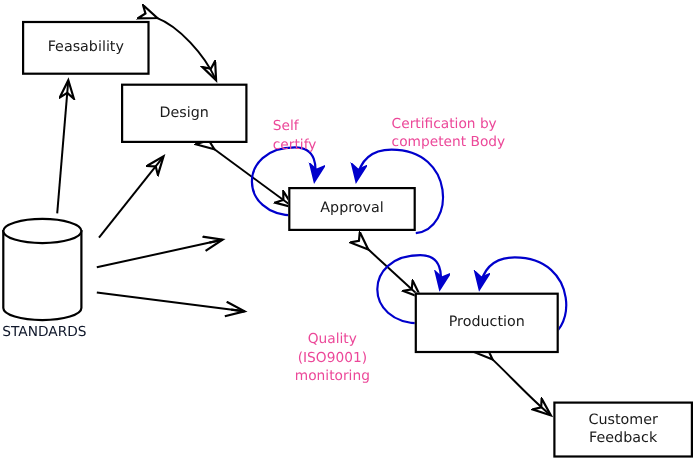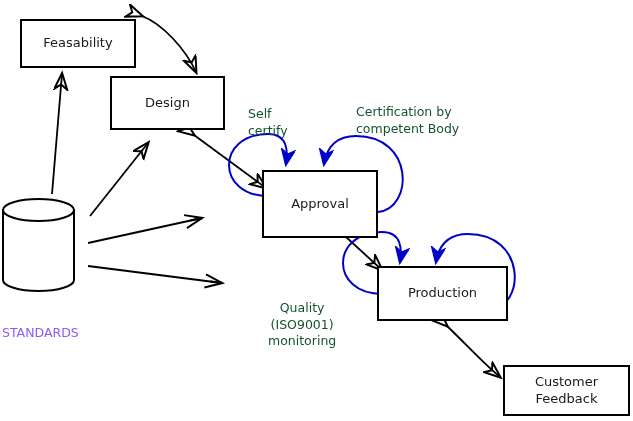--- a/index.html
+++ b/index.html
@@ -35,33 +35,32 @@
     line-height: 1.25;
     box-sizing: border-box;
     z-index: 3;
   }
   .node-label {
     display: block;
     white-space: pre-line;
   }
   .annotation {
     position: absolute;
-    color: #14532d;
+    color: #ec4899;
     font-size: 12.5px;
     line-height: 1.32;
     white-space: pre-line;
     z-index: 4;
   }
   .store-label {
     position: absolute;
     font-size: 12.5px;
-    color: #8b5cf6;
+    color: #0f172a;
     z-index: 4;
     white-space: nowrap;
-    margin-top: 32px;
   }
 </style>
 </head>
 <body>
 
 <div id="diagram-canvas">
 
   <svg id="diagram-svg" viewBox="0 0 633 421">
     <defs>
       <marker id="ah-black" markerWidth="11" markerHeight="11" refX="9" refY="4" orient="auto" markerUnits="strokeWidth">
@@ -107,21 +106,21 @@
   </svg>
 
   <div class="node-box" style="left:20px; top:19px; width:116px; height:49px;">
     <span class="node-label">Feasability</span>
   </div>
 
   <div class="node-box" style="left:110px; top:76px; width:115px; height:54px;">
     <span class="node-label">Design</span>
   </div>
 
-  <div class="node-box" style="left:262px; top:170px; width:116px; height:68px;">
+  <div class="node-box" style="left:262px; top:170px; width:116px; height:40px;">
     <span class="node-label">Approval</span>
   </div>
 
   <div class="node-box" style="left:377px; top:266px; width:131px; height:55px;">
     <span class="node-label">Production</span>
   </div>
 
   <div class="node-box" style="left:503px; top:365px; width:127px; height:51px;">
     <span class="node-label">Customer
 Feedback</span>

